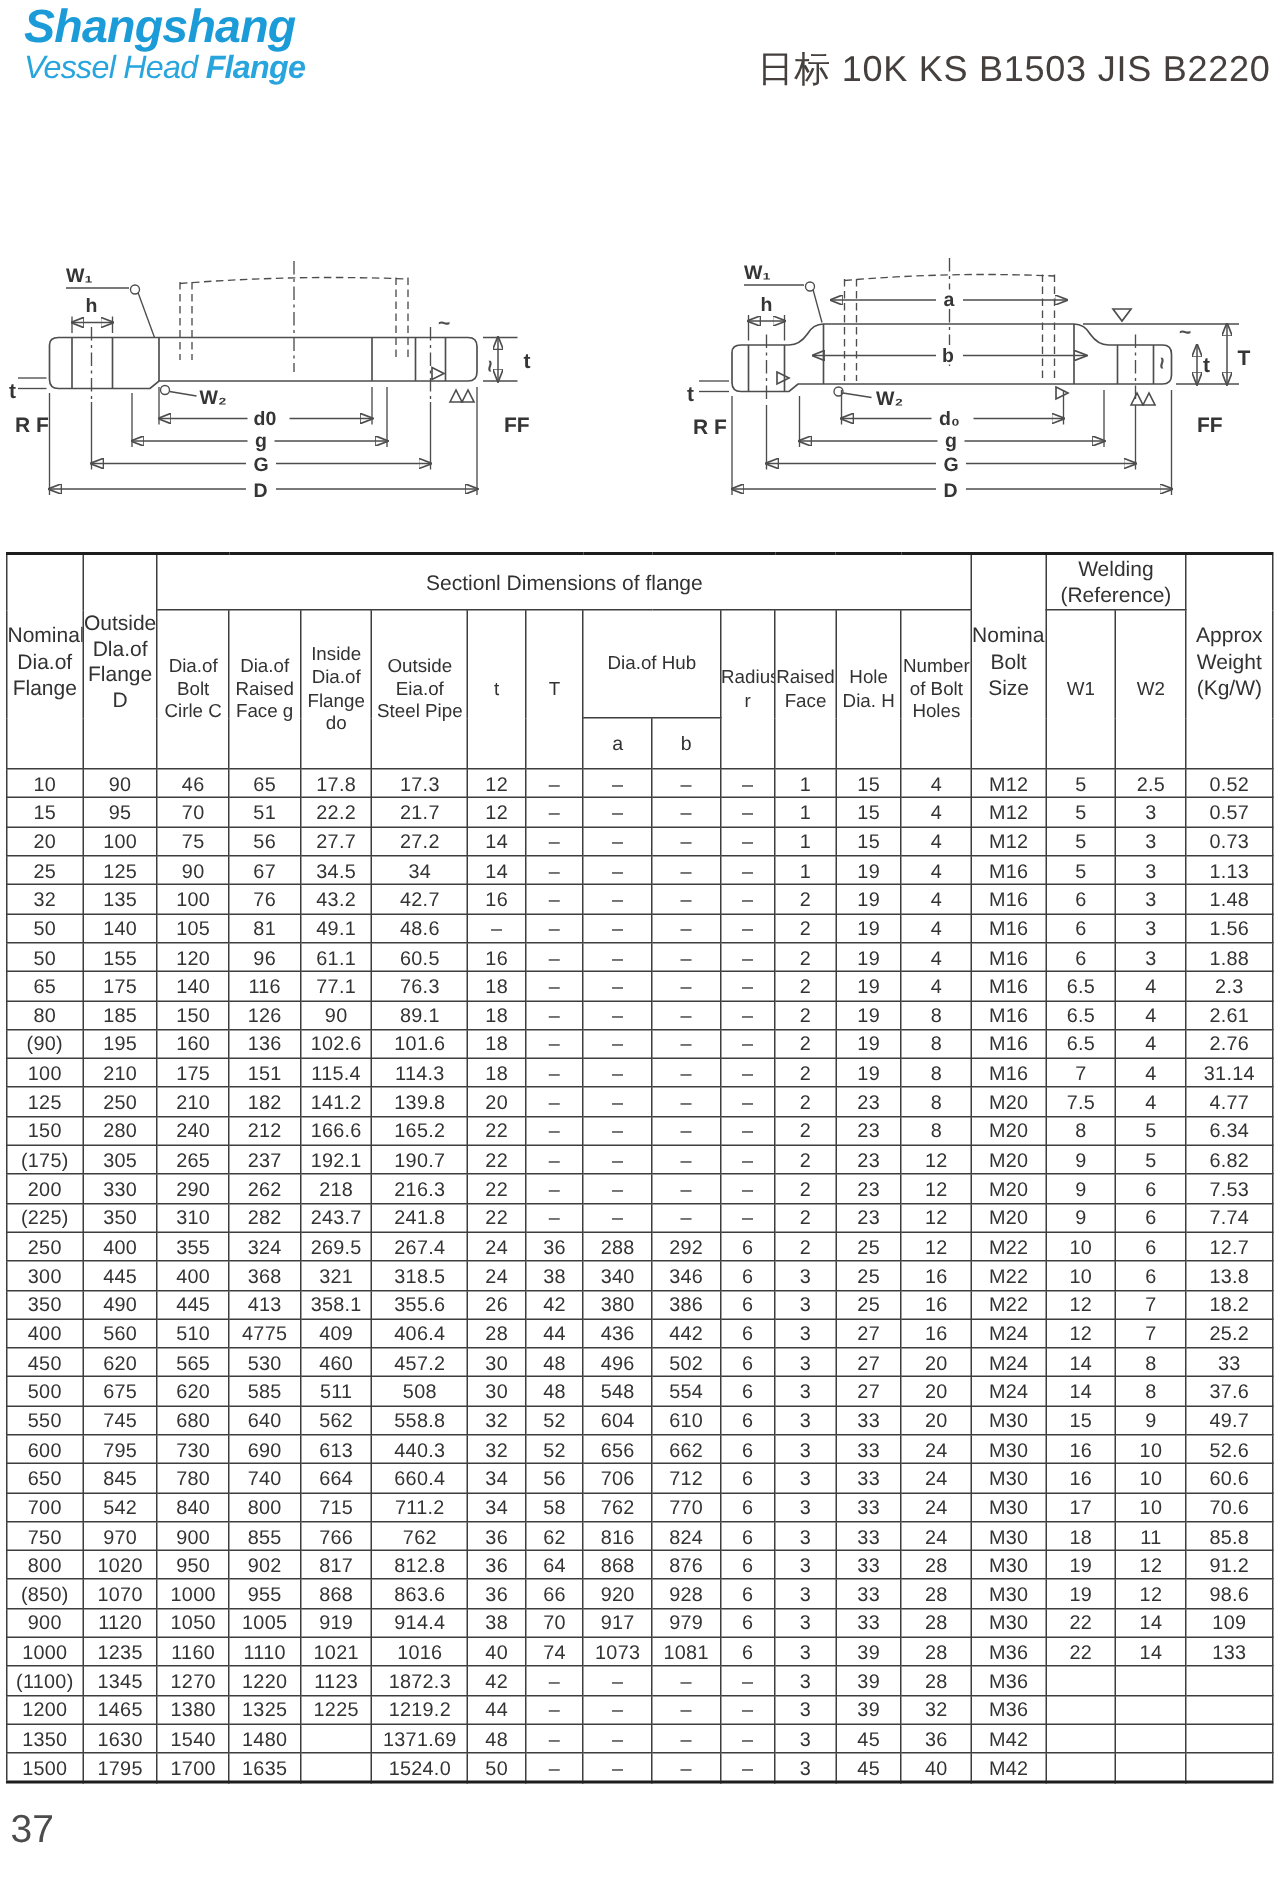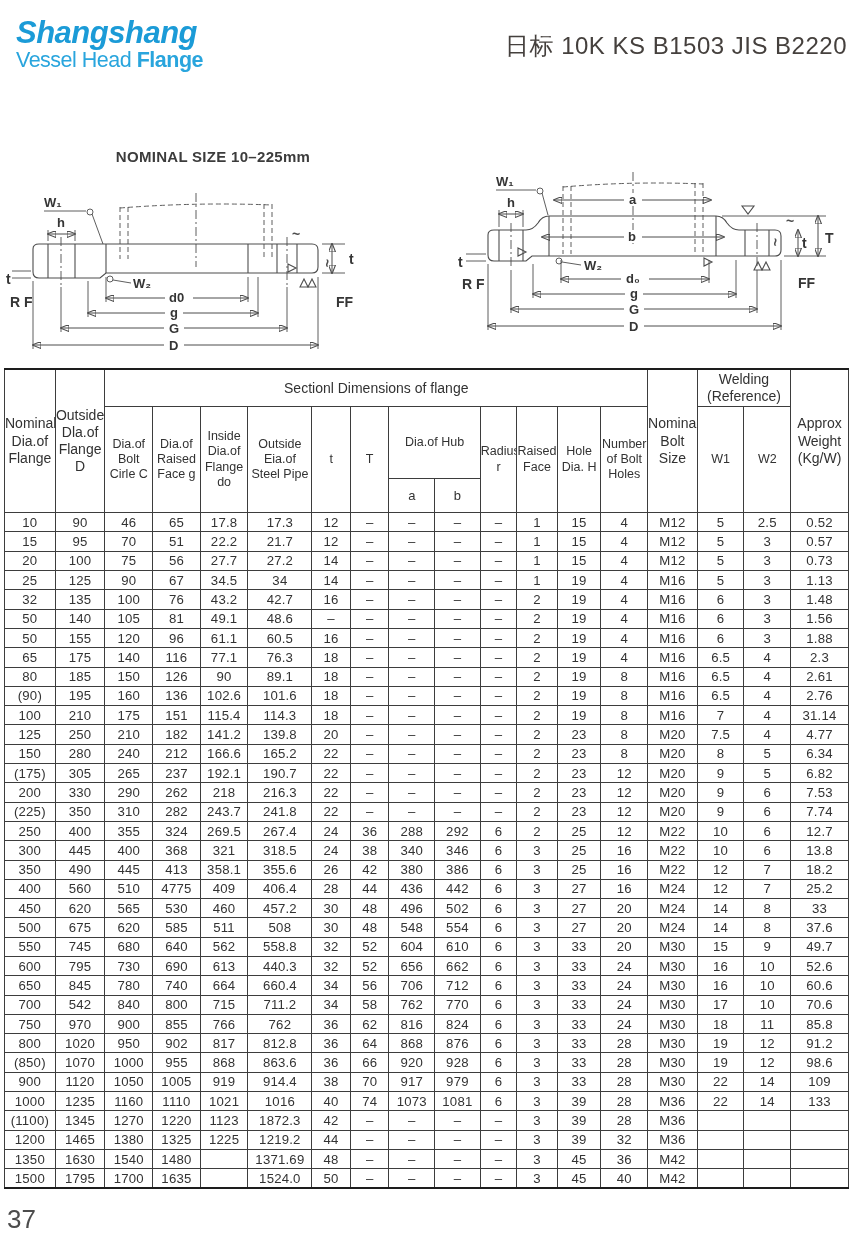--- a/index.html
+++ b/index.html
@@ -10,21 +10,20 @@
     font-family:"Liberation Sans", sans-serif;
     color:#3a3a3a;
     position:relative;
     overflow:hidden;
   }
   
   .logo { position:absolute; top:2px; left:16px; line-height:1; }
   .logo-line1 {
     font-size:31px; font-weight:bold; font-style:italic;
     letter-spacing:-0.5px;
-    margin-top:15px;
   }
   .logo-line2 { font-size:21.5px; margin-top:2px; letter-spacing:-0.5px; }
   .logo-line2 .bold { font-weight:bold; }
   
   .page-title {
     position:absolute; top:30px; right:6px;
     font-size:24px; color:#45403d; letter-spacing:0.5px;
     white-space:nowrap;
   }
   
@@ -72,31 +71,30 @@
   .page-number {
     position:absolute; left:7px; top:1204px;
     font-size:26px; color:#4c4c4c;text-align:center;
   }
 </style>
 </head>
 <body>
 
 <div class="logo" style="color:#1b9bd7;">
   <div class="logo-line1">Shangshang</div>
-  <div class="logo-line2" style="color:#29a5dd;">
+  <div class="logo-line2" style="color:#29a5dd;font-style:italic;">
     <span>Vessel Head </span><span class="bold">Flange</span>
   </div>
 </div>
 
 <div class="page-title">日标 10K KS B1503 JIS B2220</div>
 
 <div class="diagrams">
 
   <div class="diagram" style="width:426px;">
-    <div class="diagram-title">NOMINAL SIZE 10–225mm</div>
     <svg width="426" height="200" viewBox="0 0 426 200">
       <defs>
         <marker id="ar1" markerWidth="9" markerHeight="7" refX="8" refY="3.5" orient="auto-start-reverse" markerUnits="userSpaceOnUse">
           <path d="M0,0 L9,3.5 L0,7 z" fill="#4d4d4d" stroke="none"></path>
         </marker>
       </defs>
 
       <line x1="120" y1="40" x2="120" y2="92" stroke-dasharray="5 3" class="thin"></line>
       <line x1="128" y1="40" x2="128" y2="92" stroke-dasharray="5 3" class="thin"></line>
       <line x1="264" y1="37" x2="264" y2="92" stroke-dasharray="5 3" class="thin"></line>

